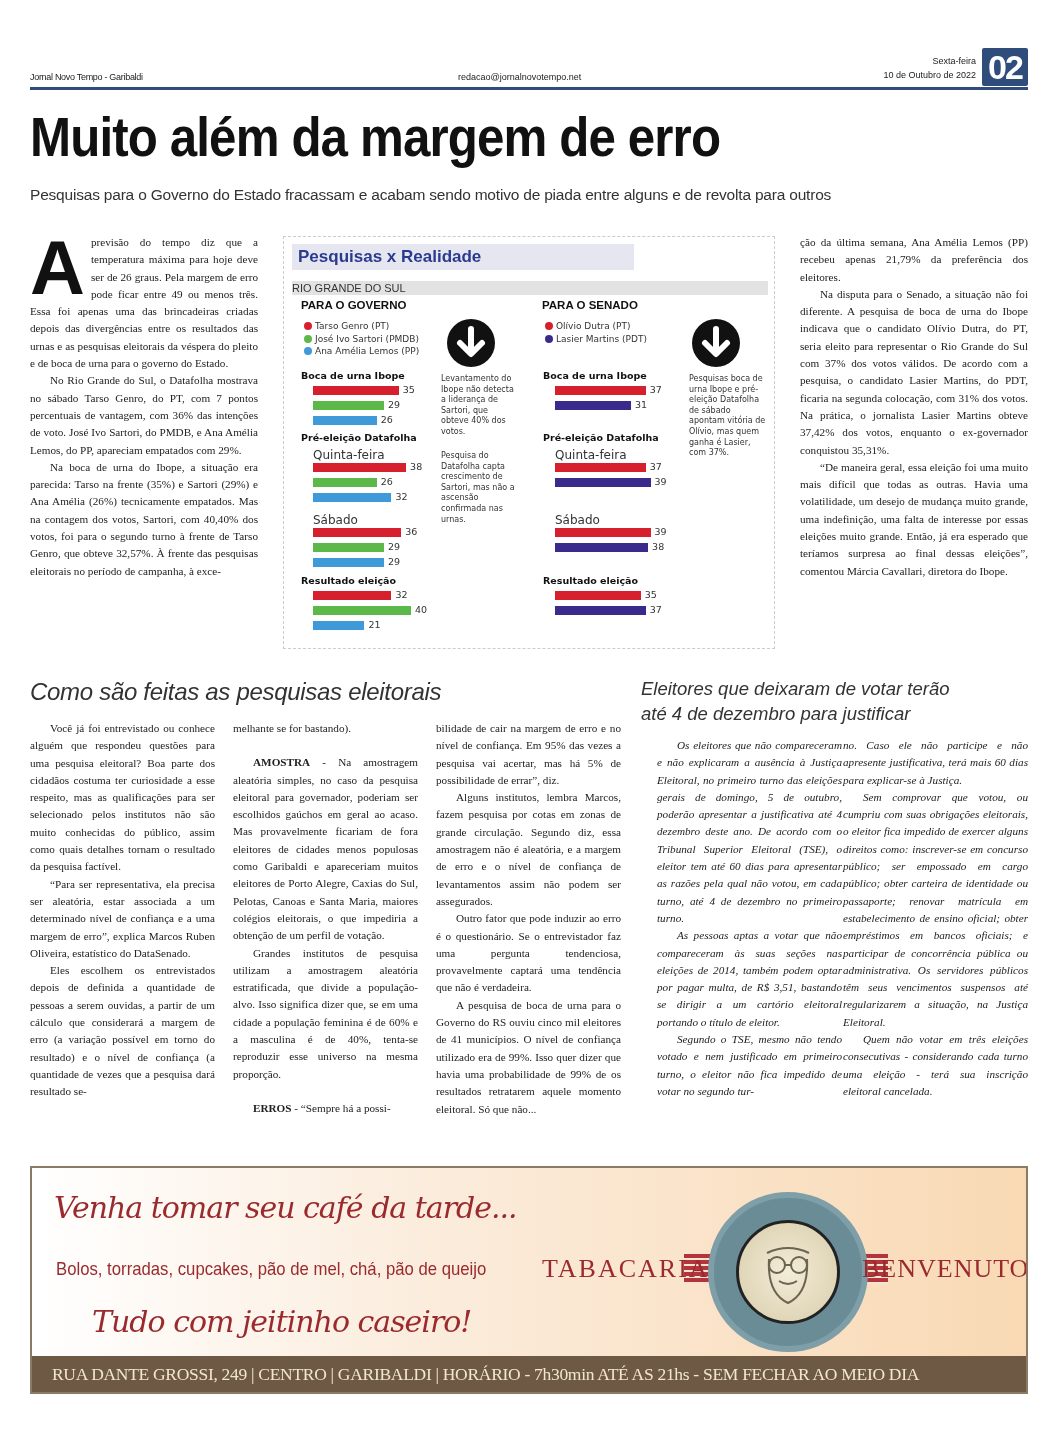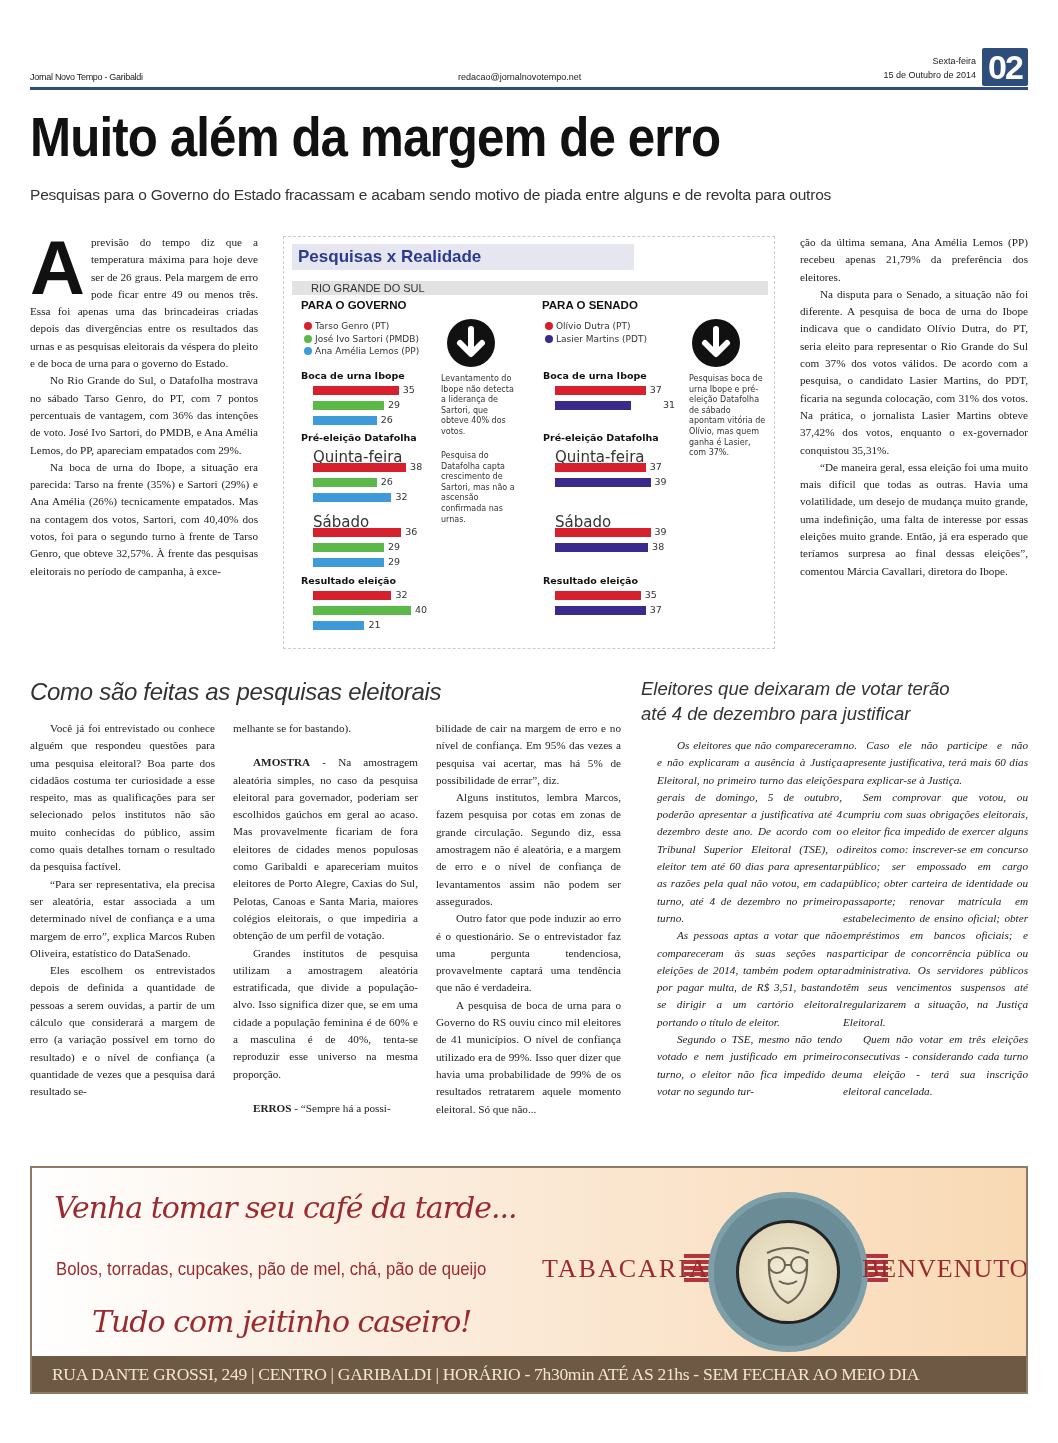--- a/index.html
+++ b/index.html
@@ -16,26 +16,26 @@
   .subhead { position: absolute; left: 30px; top: 186px; font-family: "Liberation Sans", sans-serif; font-size: 15.5px; color: #333; letter-spacing: -0.2px; }
 
   .col { position: absolute; font-size: 11.2px; line-height: 17.3px; text-align: justify; color: #222; }
   .col p { text-indent: 20px; }
   .col p.noindent { text-indent: 0; }
   .dropcap { float: left; font-family: "Liberation Sans", sans-serif; font-weight: bold; font-size: 76px; line-height: 60px; margin: 4px 6px 0 0; color: #111; }
 
   
   .info { position: absolute; left: 283px; top: 236px; width: 492px; height: 413px; border: 1px dashed #ccc; background: #fff; font-family: "DejaVu Sans", sans-serif; }
   .info-title { position: absolute; left: 8px; top: 7px; width: 342px; height: 26px; background: #e6e6f0; color: #2a3b8f; font-weight: bold; font-size: 17px; padding-left: 6px; line-height: 26px; font-family: "Liberation Sans", sans-serif; }
-  .info-region { position: absolute; left: 8px; top: 44px; width: 476px; height: 14px; background: #e2e2e2; font-size: 11px; line-height: 14px; padding-left: 19px; color: #333; font-family: "Liberation Sans", sans-serif; }
+  .info-region { position: absolute; left: 8px; top: 44px; width: 476px; height: 14px; background: #e2e2e2; font-size: 11px; line-height: 14px; padding-left: 0; color: #333; font-family: "Liberation Sans", sans-serif; }
   .sec-title { position: absolute; font-weight: bold; font-size: 11.5px; color: #111; font-family: "Liberation Sans", sans-serif; }
   .legend { position: absolute; font-size: 9px; line-height: 12.5px; color: #333; }
   .legend .dot { display: inline-block; width: 8px; height: 8px; border-radius: 50%; margin-right: 3px; vertical-align: -1px; }
   .grp-label { position: absolute; font-weight: bold; font-size: 9.5px; color: #111; }
-  .sub-label { position: absolute; font-size: 15px; color: #333; }
+  .sub-label { position: absolute; font-size: 12px; color: #333; }
   .bar { position: absolute; height: 9px; }
   .bar-val { position: absolute; font-size: 9.5px; color: #333; }
   .arrow-circle { position: absolute; width: 48px; height: 48px; border-radius: 50%; background: #111; }
   .note { position: absolute; font-size: 8px; line-height: 10.6px; color: #333; }
 
   .section-title { position: absolute; font-family: "Liberation Sans", sans-serif; font-style: italic; font-size: 24px; color: #333; letter-spacing: -0.3px; }
   .section-title2 { position: absolute; font-family: "Liberation Sans", sans-serif; font-style: italic; font-size: 18.5px; line-height: 25px; color: #333; }
   .col.italic { font-style: italic; }
 
   
@@ -51,21 +51,21 @@
   .ad-footer { position: absolute; left: 0; bottom: 0; width: 100%; height: 36px; background: #6e5a44; color: #f3e6cf; font-family: "Liberation Serif", serif; font-size: 17.5px; line-height: 36px; padding-left: 20px; transform-origin: left; letter-spacing: -0.3px; }
 </style>
 </head>
 <body>
 
 <div class="masthead">
   <span class="mh-left">Jornal Novo Tempo - Garibaldi</span>
   <span class="mh-center">redacao@jornalnovotempo.net</span>
   <div class="mh-right">
     <div>Sexta-feira</div>
-    <div>15 de Outubro de 2014</div>
+    <div>10 de Outubro de 2022</div>
   </div>
   <div class="page-num">02</div>
 </div>
 
 <h1 class="headline">Muito além da margem de erro</h1>
 <div class="subhead">Pesquisas para o Governo do Estado fracassam e acabam sendo motivo de piada entre alguns e de revolta para outros</div>
 
 <div class="col" style="left:30px; top:234px; width:228px;">
   <p class="noindent"><span class="dropcap">A</span><span> previsão do tempo diz que a temperatura máxima para hoje deve ser de 26 graus. Pela margem de erro pode ficar entre 49 ou menos três. Essa foi apenas uma das brincadeiras criadas depois das divergências entre os resultados das urnas e as pesquisas eleitorais da véspera do pleito e de boca de urna para o governo do Estado.</span></p>
   <p>No Rio Grande do Sul, o Datafolha mostrava no sábado Tarso Genro, do PT, com 7 pontos percentuais de vantagem, com 36% das intenções de voto. José Ivo Sartori, do PMDB, e Ana Amélia Lemos, do PP, apareciam empatados com 29%.</p>
@@ -133,21 +133,21 @@
       <div class="bar" style="left: 29px; top: 369px; width: 98px; background: rgb(92, 184, 72);"></div>
       <div class="bar-val" style="left: 131px; top: 367px;">40</div>
       <div class="bar" style="left: 29px; top: 384px; width: 51.45px; background: rgb(63, 154, 217);"></div>
       <div class="bar-val" style="left: 84.45px; top: 382px;">21</div>
     </div>
   <div id="sen-chart">
       <div class="grp-label" style="left: 259px; top: 133px;">Boca de urna Ibope</div>
       <div class="bar" style="left: 271px; top: 149px; width: 90.65px; background: rgb(215, 32, 46);"></div>
       <div class="bar-val" style="left: 365.65px; top: 147px;">37</div>
       <div class="bar" style="left: 271px; top: 164px; width: 75.95px; background: rgb(58, 42, 140);"></div>
-      <div class="bar-val" style="left: 350.95px; top: 162px; margin-left: 28px;">31</div>
+      <div class="bar-val" style="left: 350.95px; top: 162px;">31</div>
       <div class="grp-label" style="left: 259px; top: 195px;">Pré-eleição Datafolha</div>
       <div class="sub-label" style="left: 271px; top: 211px;">Quinta-feira</div>
       <div class="bar" style="left: 271px; top: 226px; width: 90.65px; background: rgb(215, 32, 46);"></div>
       <div class="bar-val" style="left: 365.65px; top: 224px;">37</div>
       <div class="bar" style="left: 271px; top: 241px; width: 95.55px; background: rgb(58, 42, 140);"></div>
       <div class="bar-val" style="left: 370.55px; top: 239px;">39</div>
       <div class="sub-label" style="left: 271px; top: 276px;">Sábado</div>
       <div class="bar" style="left: 271px; top: 291px; width: 95.55px; background: rgb(215, 32, 46);"></div>
       <div class="bar-val" style="left: 370.55px; top: 289px;">39</div>
       <div class="bar" style="left: 271px; top: 306px; width: 93.1px; background: rgb(58, 42, 140);"></div>

